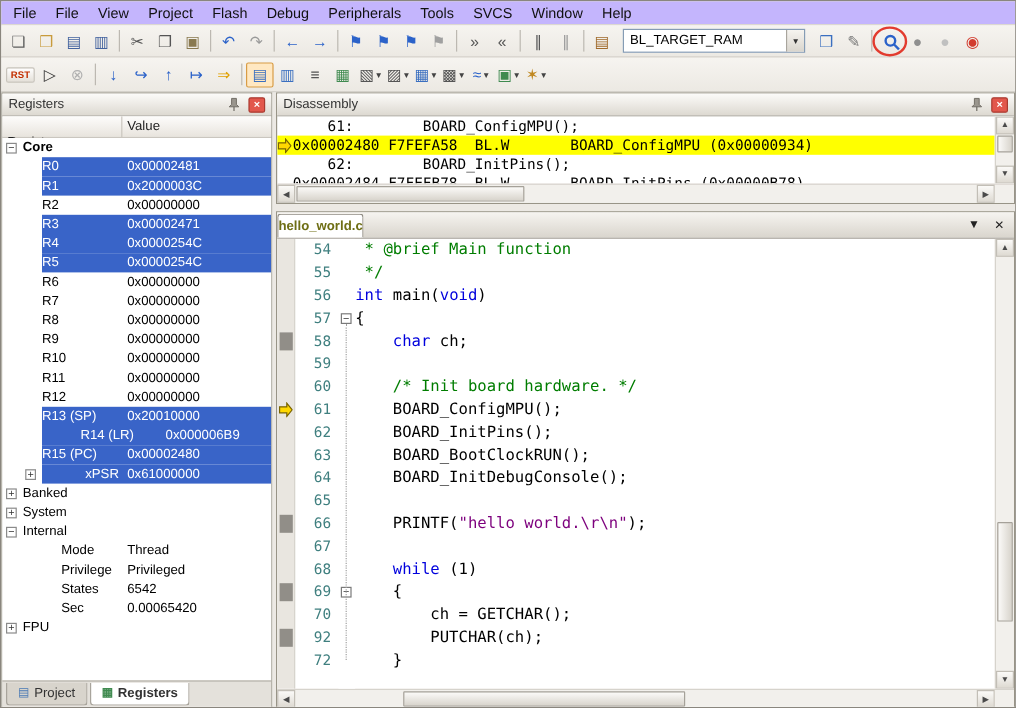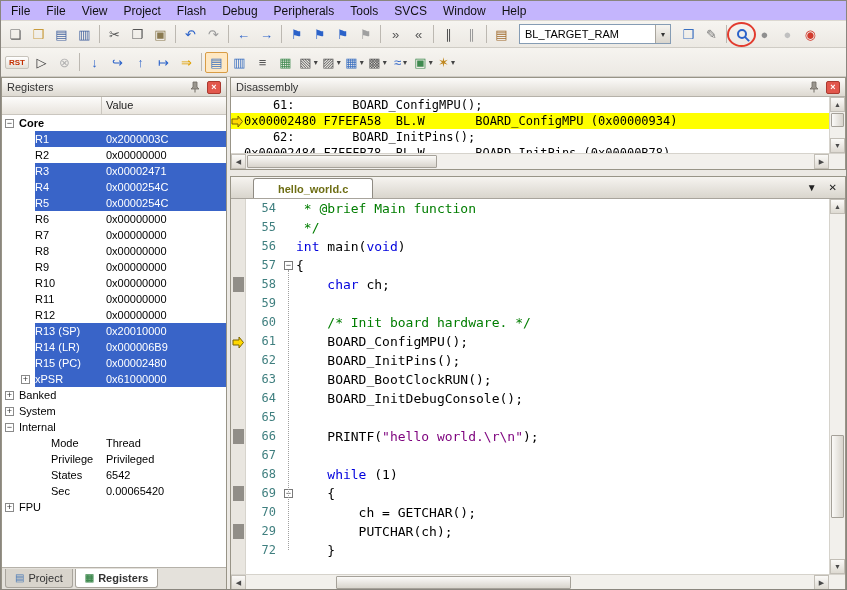--- a/index.html
+++ b/index.html
@@ -77,21 +77,21 @@
   .vtrack{flex:1;position:relative}
   .vthumb{position:absolute;left:1px;right:1px;background:linear-gradient(90deg,#fbfaf8,#d8d4cc);border:1px solid #a5a199;border-radius:1px}
   .hscroll{height:16px;flex:none;display:flex;background:#f2f0ec;border-top:1px solid #d6d3cc}
   .htrack{flex:1;position:relative}
   .hthumb{position:absolute;top:1px;bottom:1px;background:linear-gradient(#fbfaf8,#d8d4cc);border:1px solid #a5a199;border-radius:1px}
   .corner{width:16px;flex:none;background:#f2f0ec}
 
   
   .epanel{flex:1;display:flex;flex-direction:column;border:1px solid #989487;background:#fff;min-height:0}
   .tabbar{height:22px;flex:none;background:linear-gradient(#f6f4f0,#d9d5cd);border-bottom:1px solid #a8a49c;display:flex;align-items:flex-end}
-  .etab{height:20px;display:flex;align-items:center;padding:0 24px;background:#fff;border:1px solid #8f8b83;border-bottom:none;border-radius:3px 3px 0 0;font-size:11px;font-weight:bold;color:#6e6e14;margin-left:22px}
+  .etab{height:20px;display:flex;align-items:center;padding:0 0;background:#fff;border:1px solid #8f8b83;border-bottom:none;border-radius:3px 3px 0 0;font-size:11px;font-weight:bold;color:#6e6e14;}
   .tabctl{margin-left:auto;align-self:center;display:flex;gap:12px;font-size:10px;color:#222;padding-right:8px}
   .ebody{flex:1;display:flex;overflow:hidden;min-height:0}
   .gutter{width:15px;flex:none;background:#e9e6e0;border-right:1px solid #d7d4cd;position:relative}
   .gblock{position:absolute;left:2px;width:11px;height:15px;background:#918e88}
   .garrow{position:absolute;left:1px}
   .lnums{width:36px;flex:none;font:12px "DejaVu Sans Mono",monospace;color:#3f7f7f;background:#fff}
   .lnum{height:19px;line-height:19px;text-align:right;padding-right:6px}
   .foldcol{width:14px;flex:none;position:relative;background:#fff}
   .fbox{position:absolute;left:2px;width:9px;height:9px;border:1px solid #7a7a7a;background:#fff;font-size:9px;line-height:7px;text-align:center;color:#333}
   .fline{position:absolute;left:6px;width:0;border-left:1px dotted #a0a0a0}
@@ -304,20 +304,28 @@
             </span>
             <span class="hlregion">
               <span class="reg-name b" style="width: 83px;">Core</span>
               <span class="reg-val"></span>
             </span>
           </div>
           <div class="reg-row hl">
             <span class="tind l1"></span>
             <span class="expslot"></span>
             <span class="hlregion">
+              <span class="reg-name" style="width: 67px;">R0</span>
+              <span class="reg-val">0x00002481</span>
+            </span>
+          </div>
+          <div class="reg-row hl">
+            <span class="tind l1"></span>
+            <span class="expslot"></span>
+            <span class="hlregion">
               <span class="reg-name" style="width: 67px;">R1</span>
               <span class="reg-val">0x2000003C</span>
             </span>
           </div>
           <div class="reg-row">
             <span class="tind l1"></span>
             <span class="expslot"></span>
             <span class="hlregion">
               <span class="reg-name" style="width: 67px;">R2</span>
               <span class="reg-val">0x00000000</span>
@@ -408,39 +416,39 @@
             <span class="expslot"></span>
             <span class="hlregion">
               <span class="reg-name" style="width: 67px;">R13 (SP)</span>
               <span class="reg-val">0x20010000</span>
             </span>
           </div>
           <div class="reg-row hl">
             <span class="tind l1"></span>
             <span class="expslot"></span>
             <span class="hlregion">
-              <span class="reg-name" style="width: 67px;">R14 (LR)</span>
+              <span class="reg-name" style="width: 67px; margin-left: 32px;">R14 (LR)</span>
               <span class="reg-val">0x000006B9</span>
             </span>
           </div>
           <div class="reg-row hl">
             <span class="tind l1"></span>
             <span class="expslot"></span>
             <span class="hlregion">
               <span class="reg-name" style="width: 67px;">R15 (PC)</span>
               <span class="reg-val">0x00002480</span>
             </span>
           </div>
           <div class="reg-row hl">
             <span class="tind l1"></span>
             <span class="expslot">
               <span class="expander">+</span>
             </span>
             <span class="hlregion">
-              <span class="reg-name" style="width: 67px;">xPSR</span>
+              <span class="reg-name" style="width: 67px; padding-left: 36px;">xPSR</span>
               <span class="reg-val">0x61000000</span>
             </span>
           </div>
           <div class="reg-row">
             <span class="tind l0"></span>
             <span class="expslot">
               <span class="expander">+</span>
             </span>
             <span class="hlregion">
               <span class="reg-name" style="width: 83px;">Banked</span>
@@ -595,21 +603,21 @@
               <div class="lnum">61</div>
               <div class="lnum">62</div>
               <div class="lnum">63</div>
               <div class="lnum">64</div>
               <div class="lnum">65</div>
               <div class="lnum">66</div>
               <div class="lnum">67</div>
               <div class="lnum">68</div>
               <div class="lnum">69</div>
               <div class="lnum">70</div>
-              <div class="lnum">29</div>
+              <div class="lnum">92</div>
               <div class="lnum">72</div>
             </div>
           <div class="foldcol">
               <div class="fbox" style="top: 62px;">−</div>
               <div class="fbox" style="top: 290px;">−</div>
               <div class="fline" style="top: 71px; height: 280px;"></div>
             </div>
           <div class="codecol"><div class="cline"><span class="com"> * @brief Main function</span></div><div class="cline"><span class="com"> */</span></div><div class="cline"><span class="kw">int</span><span> main(</span><span class="kw">void</span><span>)</span></div><div class="cline"><span>{</span></div><div class="cline"><span>    </span><span class="kw">char</span><span> ch;</span></div><div class="cline"></div><div class="cline"><span>    </span><span class="com">/* Init board hardware. */</span></div><div class="cline"><span>    BOARD_ConfigMPU();</span></div><div class="cline"><span>    BOARD_InitPins();</span></div><div class="cline"><span>    BOARD_BootClockRUN();</span></div><div class="cline"><span>    BOARD_InitDebugConsole();</span></div><div class="cline"></div><div class="cline"><span>    PRINTF(</span><span class="str">"hello world.\r\n"</span><span>);</span></div><div class="cline"></div><div class="cline"><span>    </span><span class="kw">while</span><span> (1)</span></div><div class="cline"><span>    {</span></div><div class="cline"><span>        ch = GETCHAR();</span></div><div class="cline"><span>        PUTCHAR(ch);</span></div><div class="cline"><span>    }</span></div></div>
           <div class="vscroll">
             <span class="sbtn">▲</span>

